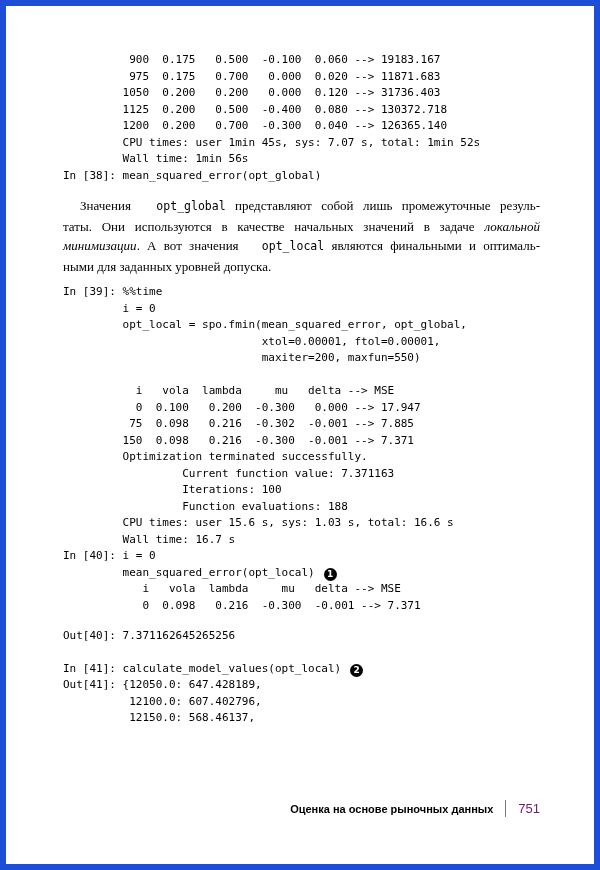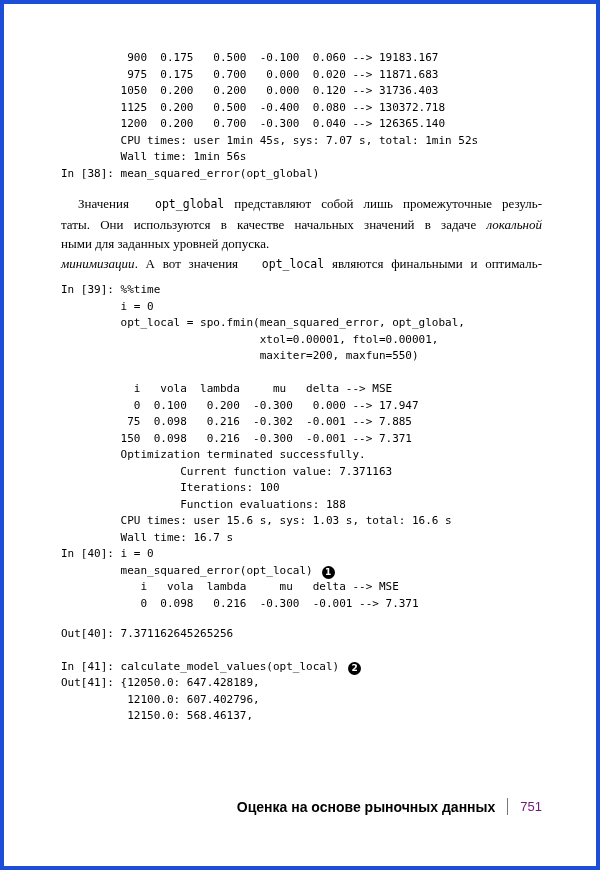--- a/index.html
+++ b/index.html
@@ -7,21 +7,21 @@
   body {
     width: 600px; height: 870px;
     font-family: "Liberation Serif", serif;
     color: #111;
     overflow: hidden;
   }
   .page {
     position: relative;
     width: 600px; height: 870px;
     background: #ffffff;
-    border: 4px solid #1d4ed8;
+    border: 6px solid #1d4ed8;
     padding: 46px 54px 0 57px;
     overflow: hidden;
   }
   .code, .code-line {
     font-family: "DejaVu Sans Mono", monospace;
     font-size: 11px;
     line-height: 16.5px;
     white-space: pre;
     color: #000;
   }
@@ -67,21 +67,21 @@
     left: 57px;
     right: 54px;
     display: flex;
     justify-content: flex-end;
     align-items: center;
     gap: 12px;
   }
   .footer-title {
     font-family: "Liberation Sans", sans-serif;
     font-weight: bold;
-    font-size: 14px;
+    font-size: 11px;
     color: #000;
   }
   .footer-sep { width: 1px; height: 17px; background: #777; }
   .footer-page {
     font-family: "Liberation Sans", sans-serif;
     font-size: 13px;
     color: #701a75;
   }
 </style>
 </head>
@@ -99,22 +99,22 @@
          CPU times: user 1min 45s, sys: 7.07 s, total: 1min 52s
          Wall time: 1min 56s</pre>
 
     <div class="cell-in38">
       <pre class="code in-line">In [38]: mean_squared_error(opt_global)</pre>
     </div>
 
     <p class="para">
       <span class="pline jline first"><span>Значения </span><span class="mono-inline">opt_global</span><span> представляют собой лишь промежуточные резуль-</span></span>
       <span class="pline jline"><span>таты. Они используются в качестве начальных значений в задаче </span><span class="italic">локальной</span></span>
+      <span class="pline jline"><span class="italic">минимизации</span><span>. А вот значения </span><span class="mono-inline">opt_local</span><span> являются финальными и оптималь-</span></span>
       <span class="pline"><span>ными для заданных уровней допуска.</span></span>
-      <span class="pline jline"><span class="italic">минимизации</span><span>. А вот значения </span><span class="mono-inline">opt_local</span><span> являются финальными и оптималь-</span></span>
     </p>
 
     <pre class="code cell-in39">In [39]: %%time
          i = 0
          opt_local = spo.fmin(mean_squared_error, opt_global,
                               xtol=0.00001, ftol=0.00001,
                               maxiter=200, maxfun=550)
 
            i   vola  lambda     mu   delta --&gt; MSE
            0  0.100   0.200  -0.300   0.000 --&gt; 17.947

